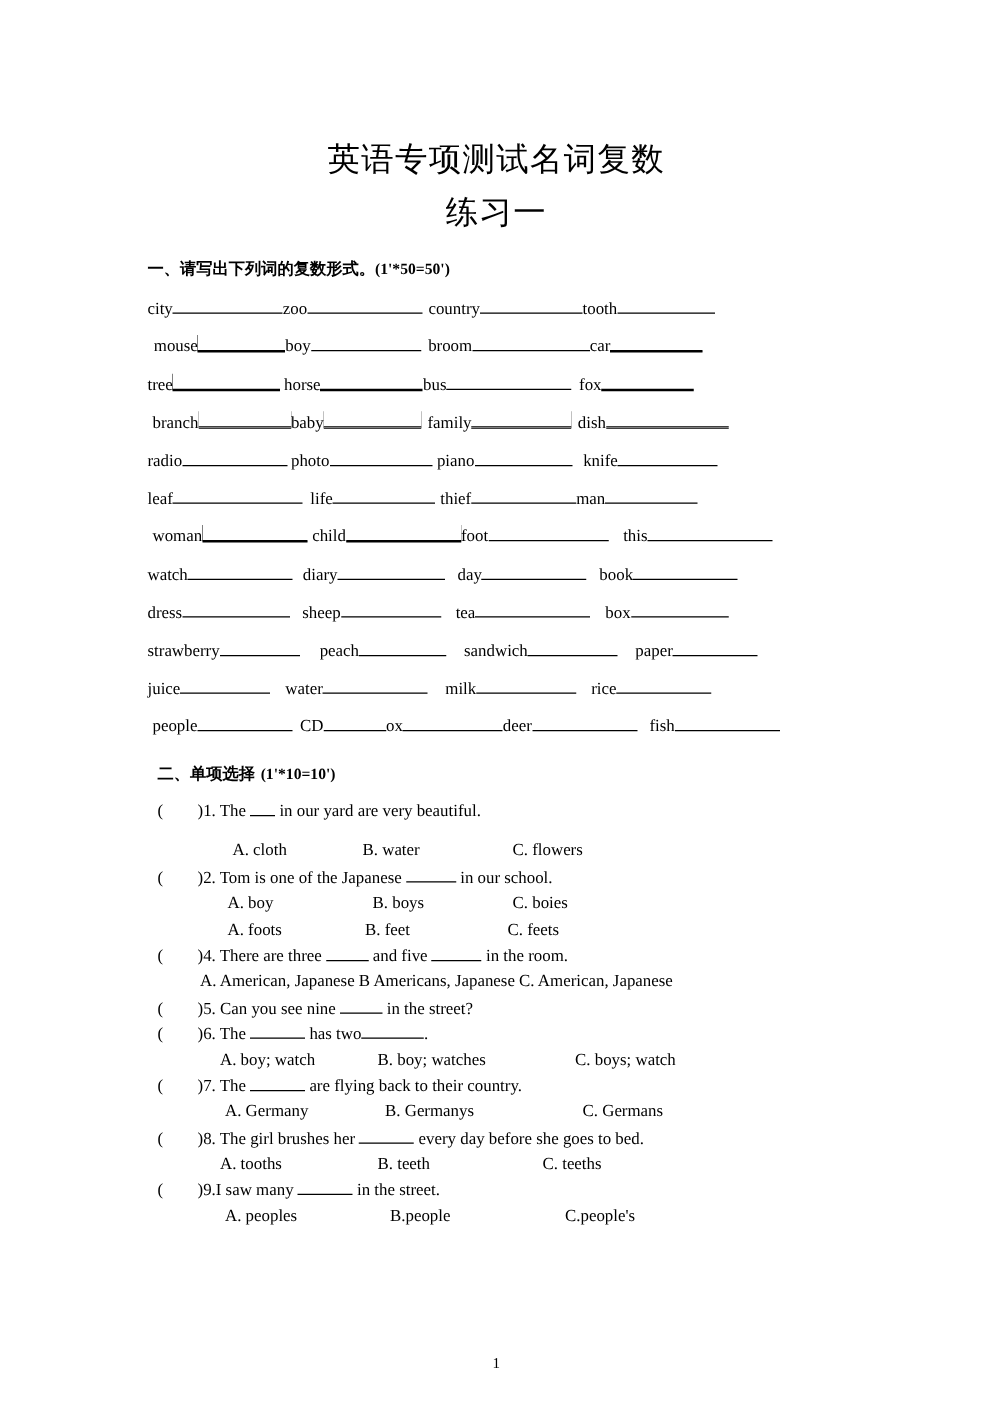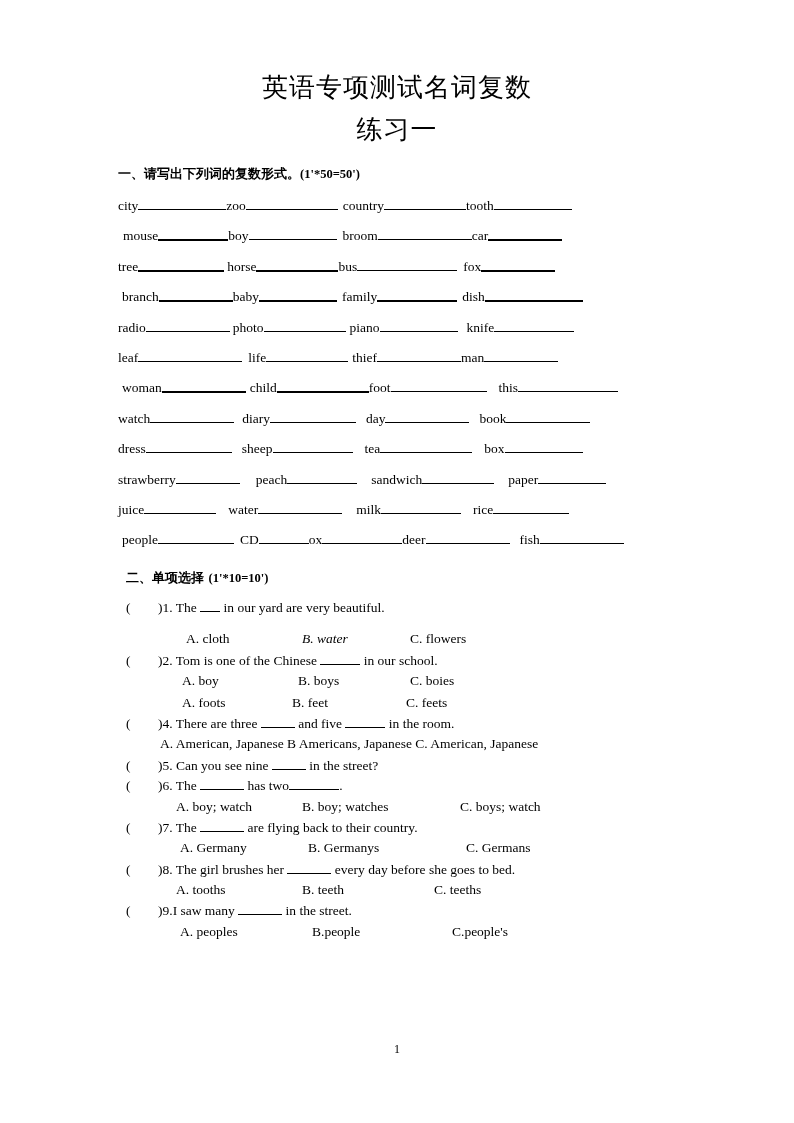--- a/index.html
+++ b/index.html
@@ -15,20 +15,21 @@
     font-family: "Liberation Serif", "DejaVu Serif", serif;
     color: #000000;
     overflow: hidden;
   }
 
   .page {
     position: relative;
     width: 794px;
     height: 973px;
     box-sizing: border-box;
+    margin-top: 41px;
   }
 
   
   .doc-title {
     position: absolute;
     left: 0;
     top: 70px;
     width: 794px;
     text-align: center;
     font-family: "DejaVu Serif", "Liberation Serif", serif;
@@ -169,22 +170,22 @@
       <div class="blank-row"><span class="sp" style="width: 4px;"></span><span class="bw">people</span><span class="bl" style="width: 76px;"></span><span class="sp" style="width: 6px;"></span><span class="bw">CD</span><span class="bl" style="width: 50px;"></span><span class="bw">ox</span><span class="bl" style="width: 80px;"></span><span class="bw">deer</span><span class="bl" style="width: 84px;"></span><span class="sp" style="width: 10px;"></span><span class="bw">fish</span><span class="bl" style="width: 84px;"></span></div>
     </div>
 
   <div class="section-heading" id="sec2-heading">
     <span>二、单项选择</span>&nbsp;<span class="score">(1'*10=10')</span>
   </div>
 
   <div class="mc" id="mc-list">
       <div class="mc-q"><span class="paren">(</span><span>)</span><span>1.</span><span> The </span><span class="inline-blank" style="width: 20px;"></span><span> in  our yard  are very  beautiful.</span></div>
       <div class="q1-gap"></div>
-      <div class="mc-o" style="position: relative;"><span class="opt" style="margin-left: 60px; text-align: center;">A. cloth</span><span class="sp" style="width: 0px;"></span><span class="opt" style="margin-left: 0px; position: absolute; left: 176px; font-style: italic;">B. water</span><span class="sp" style="width: 0px;"></span><span class="opt" style="margin-left: 0px; position: absolute; left: 284px;">C. flowers</span></div>
-      <div class="mc-q"><span class="paren">(</span><span>)</span><span>2.</span><span> Tom is one of the  Chinese </span><span class="inline-blank" style="width: 40px;"></span><span> in  our school.</span></div>
+      <div class="mc-o" style="position: relative;"><span class="opt" style="margin-left: 60px; text-align: center;">A. cloth</span><span class="sp" style="width: 0px;"></span><span class="opt" style="margin-left: 0px; position: absolute; left: 164px;">B. water</span><span class="sp" style="width: 0px;"></span><span class="opt" style="margin-left: 0px; position: absolute; left: 284px;">C. flowers</span></div>
+      <div class="mc-q"><span class="paren">(</span><span>)</span><span>2.</span><span> Tom is one of the  Japanese </span><span class="inline-blank" style="width: 40px;"></span><span> in  our school.</span></div>
       <div class="mc-o" style="position: relative;"><span class="opt" style="margin-left: 56px;">A. boy</span><span class="sp" style="width: 0px;"></span><span class="opt" style="margin-left: 0px; position: absolute; left: 172px;">B. boys</span><span class="sp" style="width: 0px;"></span><span class="opt" style="margin-left: 0px; position: absolute; left: 284px;">C. boies</span></div>
       <div class="mc-o" style="position: relative;"><span class="opt" style="margin-left: 56px;">A. foots</span><span class="sp" style="width: 0px;"></span><span class="opt" style="margin-left: 0px; position: absolute; left: 166px;">B. feet</span><span class="sp" style="width: 0px;"></span><span class="opt" style="margin-left: 0px; position: absolute; left: 280px;">C. feets</span></div>
       <div class="mc-q"><span class="paren">(</span><span>)</span><span>4.</span><span> There  are three </span><span class="inline-blank" style="width: 34px;"></span><span> and five  </span><span class="inline-blank" style="width: 40px;"></span><span> in  the room.</span></div>
       <div class="mc-o" style="position: relative;"><span class="opt" style="margin-left: 34px;">A. American,  Japanese B Americans,  Japanese C. American,  Japanese</span></div>
       <div class="mc-q"><span class="paren">(</span><span>)</span><span>5.</span><span> Can you see nine  </span><span class="inline-blank" style="width: 34px;"></span><span> in  the street?</span></div>
       <div class="mc-q"><span class="paren">(</span><span>)</span><span>6.</span><span> The  </span><span class="inline-blank" style="width: 44px;"></span><span> has two</span><span class="inline-blank" style="width: 50px;"></span><span>.</span></div>
       <div class="mc-o" style="position: relative;"><span class="opt" style="margin-left: 50px;">A. boy; watch</span><span class="sp" style="width: 0px;"></span><span class="opt" style="margin-left: 0px; position: absolute; left: 176px;">B. boy; watches</span><span class="sp" style="width: 0px;"></span><span class="opt" style="margin-left: 0px; position: absolute; left: 334px;">C. boys; watch</span></div>
       <div class="mc-q"><span class="paren">(</span><span>)</span><span>7.</span><span> The  </span><span class="inline-blank" style="width: 44px;"></span><span> are flying  back to their  country.</span></div>
       <div class="mc-o" style="position: relative;"><span class="opt" style="margin-left: 54px;">A. Germany</span><span class="sp" style="width: 0px;"></span><span class="opt" style="margin-left: 0px; position: absolute; left: 182px;">B. Germanys</span><span class="sp" style="width: 0px;"></span><span class="opt" style="margin-left: 0px; position: absolute; left: 340px;">C. Germans</span></div>
       <div class="mc-q"><span class="paren">(</span><span>)</span><span>8.</span><span> The  girl  brushes  her  </span><span class="inline-blank" style="width: 44px;"></span><span> every  day before  she goes to bed.</span></div>

